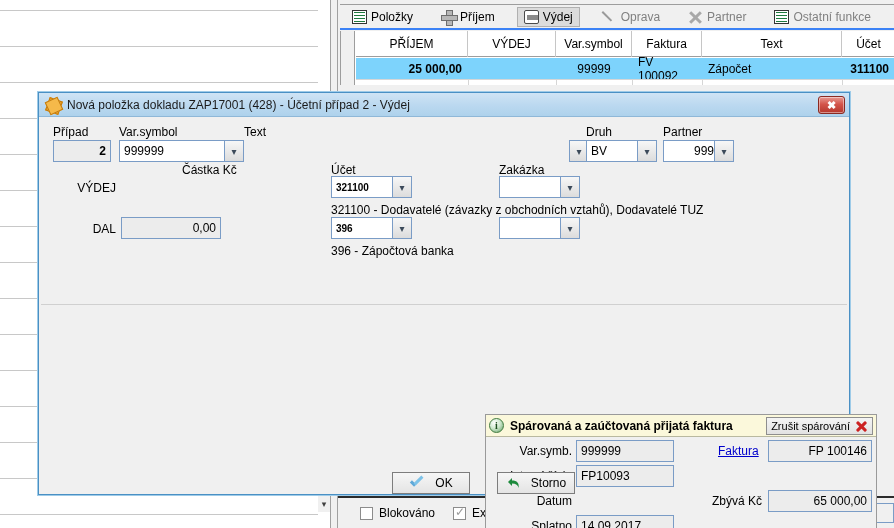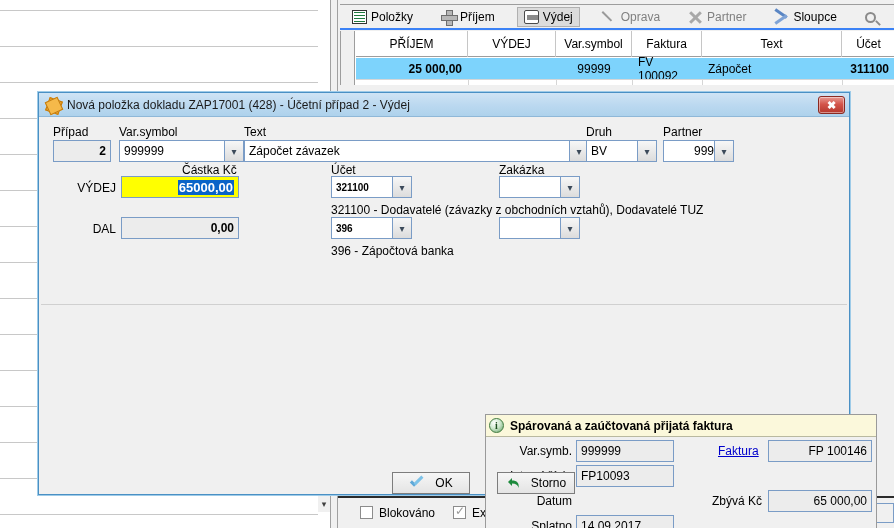--- a/index.html
+++ b/index.html
@@ -138,21 +138,21 @@
     display: flex; align-items: center;
   }
   .chk {
     width: 13px; height: 13px; border: 1px solid #8c8c8c; background: #fff;
     display: inline-block; position: relative; flex: 0 0 auto;
   }
   .chk.checked::after {
     content: "✓"; position: absolute; left: 1px; top: -3px;
     font-size: 12px; color: #9a9a9a;
   }
-  .bs-item { display:flex; gap:6px; }
+  .bs-item { display:flex; align-items:center; gap:6px; }
   .bs-field {
     border: 1px solid #7a9cc6; background: #f0f0f0; height: 20px;
     display:flex; align-items:center; padding: 0 6px;
   }
 
   
   .dialog {
     position: absolute; left: 38px; top: 92px; width: 812px; height: 403px;
     background: #6d28d9;
     border: 1px solid #4a90c4;
@@ -311,20 +311,24 @@
       <span>Výdej</span>
     </div>
     <div class="tb-item disabled">
       <span class="tb-ico ico-pencil"></span>
       <span>Oprava</span>
     </div>
     <div class="tb-item disabled">
       <span class="tb-ico ico-x"></span>
       <span>Partner</span>
     </div>
+    <div class="tb-item disabled">
+      <span class="tb-ico ico-list"></span>
+      <span>Ostatní funkce</span>
+    </div>
     <div class="tb-item">
       <span class="tb-ico ico-tools"></span>
       <span>Sloupce</span>
     </div>
     <div class="tb-item">
       <span class="tb-ico ico-magnify"></span>
 
     </div>
   </div>
 
@@ -389,64 +393,64 @@
         <span class="lbl" style="left:78px; top:6px;">Var.symbol</span>
         <span class="lbl" style="left:203px; top:6px;">Text</span>
         <span class="lbl" style="left:545px; top:6px;">Druh</span>
         <span class="lbl" style="left:622px; top:6px;">Partner</span>
 
         <span class="field gray right" style="left:12px; top:21px; width:58px; font-weight:bold;">2</span>
 
         <span class="field" style="left:78px; top:21px; width:110px;">999999</span>
         <span class="combo-btn" style="left:183px; top:21px;">▾</span>
 
-        <span class="field" style="left:203px; top:21px; width:330px;">Zápočet závazek</span>
         <span class="combo-btn" style="left:528px; top:21px;">▾</span>
 
         <span class="field" style="left:545px; top:21px; width:56px;">BV</span>
         <span class="combo-btn" style="left:596px; top:21px;">▾</span>
 
         <span class="field right" style="left:622px; top:21px; width:56px;">999</span>
         <span class="combo-btn" style="left:673px; top:21px;">▾</span>
 
         <span class="caption" style="left:141px; top:44px;">Částka Kč</span>
         <span class="caption" style="left:290px; top:44px;">Účet</span>
         <span class="caption" style="left:458px; top:44px;">Zakázka</span>
 
         <span class="lbl r" style="left:35px; top:62px; width:40px;">VÝDEJ</span>
-        <span class="field yellow right" style="left:80px; top:57px; width:118px;">
-          <span class="sel-text">65000,00</span>
-        </span>
 
         <span class="field bold" style="left:290px; top:57px; width:66px;">321100</span>
         <span class="combo-btn" style="left:351px; top:57px;">▾</span>
 
         <span class="field" style="left:458px; top:57px; width:66px;"></span>
         <span class="combo-btn" style="left:519px; top:57px;">▾</span>
 
         <span class="lbl" style="left:290px; top:84px;">321100 - Dodavatelé (závazky z obchodních vztahů), Dodavatelé TUZ</span>
 
         <span class="lbl r" style="left:35px; top:103px; width:40px;">DAL</span>
-        <span class="field gray right" style="left:80px; top:98px; width:118px; font-weight:bold;">0,00</span>
+        <span class="field gray right" style="left:80px; top:98px; width:100px; font-weight:normal;">0,00</span>
 
         <span class="field bold" style="left:290px; top:98px; width:66px;">396</span>
         <span class="combo-btn" style="left:351px; top:98px;">▾</span>
 
         <span class="field" style="left:458px; top:98px; width:66px;"></span>
         <span class="combo-btn" style="left:519px; top:98px;">▾</span>
 
         <span class="lbl" style="left:290px; top:125px;">396   - Zápočtová banka</span>
       </div>
 
       <div class="dlg-lower"></div>
 
       <div class="inv-panel">
         <div class="inv-head">
           <span class="info-ico">i</span>
           <span class="inv-title">Spárovaná a zaúčtovaná přijatá faktura</span>
+          <span class="unpair-btn">
+            <span>Zrušit spárování</span>
+            <span class="red-x"></span>
+          </span>
         </div>
 
         <span class="lbl r" style="left:2px;  top:29px; width:84px;">Var.symb.</span>
         <span class="field gray" style="left:90px; top:25px; width:98px;">999999</span>
 
         <span class="lbl r" style="left:2px;  top:54px; width:84px;">Interní číslo</span>
         <span class="field gray" style="left:90px; top:50px; width:98px;">FP10093</span>
 
         <span class="lbl r" style="left:2px;  top:79px; width:84px;">Datum</span>
 

